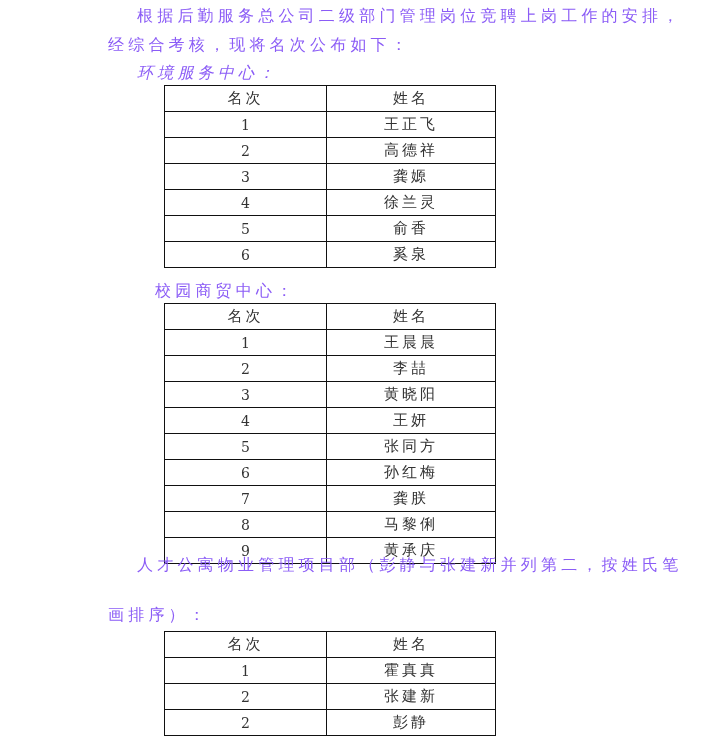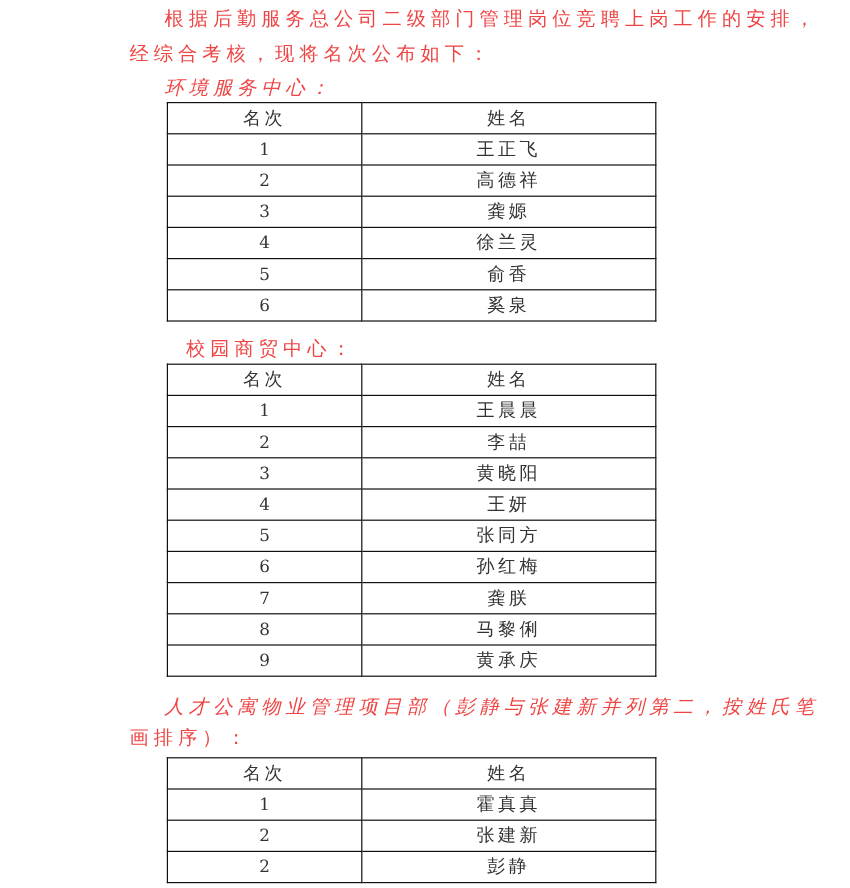--- a/index.html
+++ b/index.html
@@ -1,19 +1,19 @@
 <!DOCTYPE html>
 <html><head>
 <meta charset="utf-8">
 <style>
   html, body { margin:0; padding:0; background:#ffffff; }
   body { width:708px; height:740px; position:relative; overflow:hidden;
          font-family:"DejaVu Sans", sans-serif; color:#2a2a2a; }
-  .para { position:absolute; font-size:16px; letter-spacing:4.2px; white-space:nowrap; line-height:20px; color:#ef4444; }
-  .tbl { position:absolute; left:139px; width:408px; border-collapse:collapse; table-layout:fixed; }
+  .para { position:absolute; font-size:16px; letter-spacing:4.2px; white-space:nowrap; line-height:20px; color:#8b5cf6; }
+  .tbl { position:absolute; left:164px; width:332px; border-collapse:collapse; table-layout:fixed; }
   .tbl td { border:1.5px solid #111; height:25px; padding:0; text-align:center; font-size:15px; color:#333;
             font-family:"DejaVu Serif", serif; letter-spacing:3px; }
   .tbl td.c1 { width:161px; }
   .tbl td.num { letter-spacing:0; font-size:14px; }
 </style>
 </head>
 <body>
 
 <div class="para" style="left:137px;top:6px;">根据后勤服务总公司二级部门管理岗位竞聘上岗工作的安排，</div>
 <div class="para" style="left:108px;top:35px;">经综合考核，现将名次公布如下：</div>
@@ -91,21 +91,21 @@
         <td class="c1 num">8</td>
         <td>马黎俐</td>
       </tr>
   <tr>
         <td class="c1 num">9</td>
         <td>黄承庆</td>
       </tr>
 </tbody>
   </table>
 
-<div class="para" style="left:137px;top:579px;font-style:italic;">人才公寓物业管理项目部（彭静与张建新并列第二，按姓氏笔</div>
+<div class="para" style="left:137px;top:555px;">人才公寓物业管理项目部（彭静与张建新并列第二，按姓氏笔</div>
 <div class="para" style="left:108px;top:605px;">画排序）：</div>
 <table class="tbl" style="top:631px;">
   <tbody>
       <tr>
     <td class="c1">名次</td>
     <td>姓名</td>
   </tr>
   <tr>
         <td class="c1 num">1</td>
         <td>霍真真</td>

